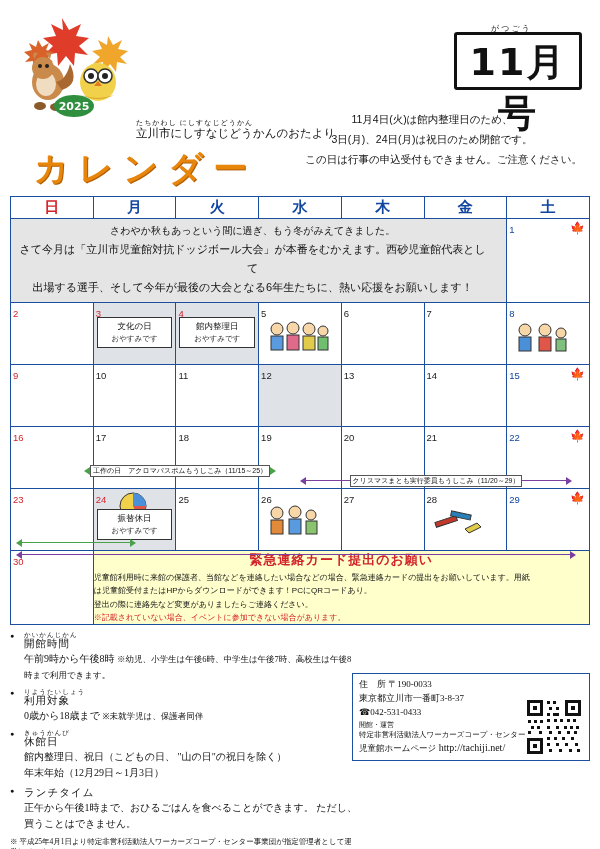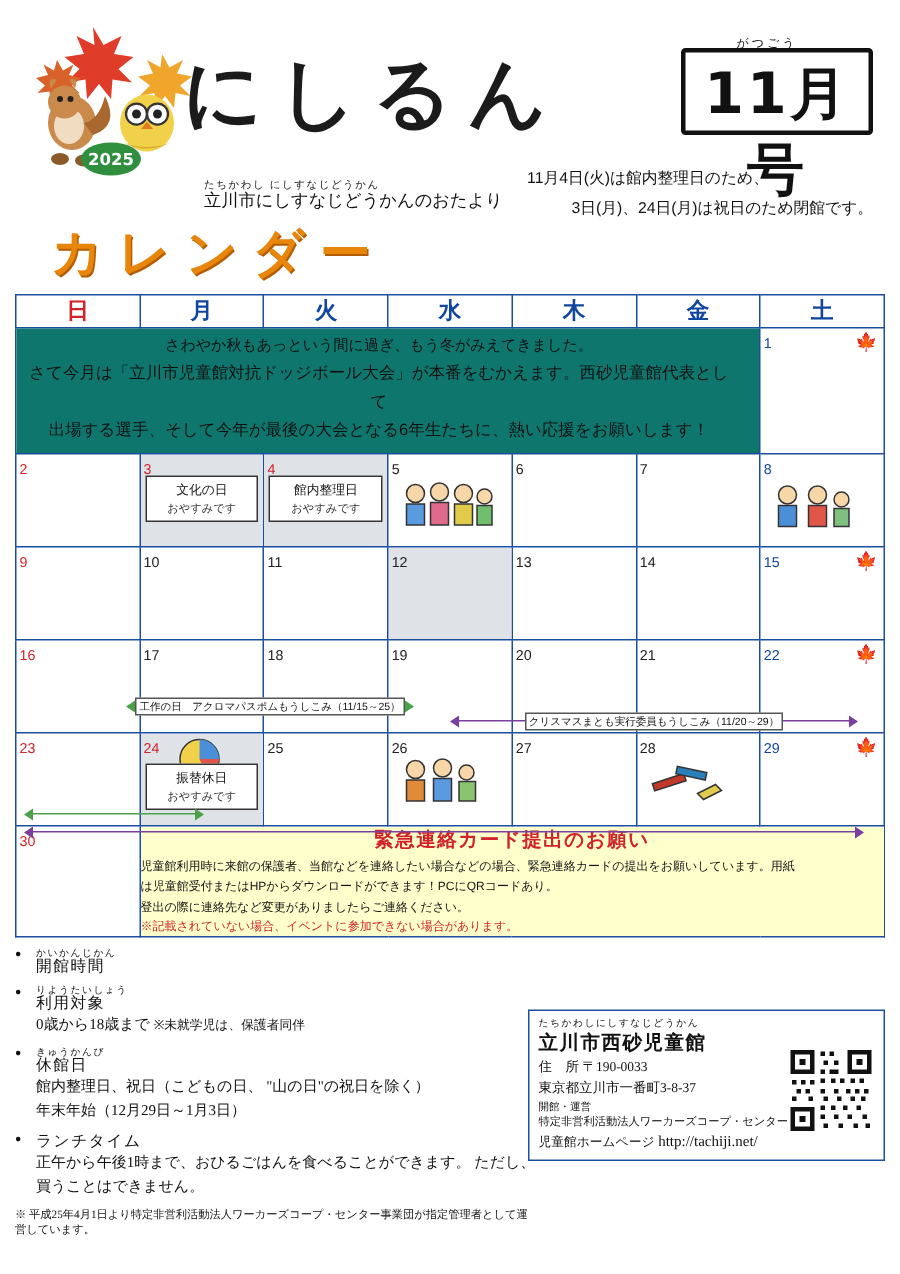--- a/index.html
+++ b/index.html
@@ -68,21 +68,21 @@
     position:relative;
     padding:0;
   }
   .dnum { font-size:9.5px; padding:1px 2px; display:inline-block; color:#222; }
   .dnum.sun { color:#d2232a; }
   .dnum.sat { color:#1146a0; }
   .dnum.hol { color:#d2232a; }
   td.gray { background:#dfe3e8; }
 
   .banner {
-    background:#0f766e;
+    background:#e5e5e5;
     padding:3px 18px 5px 6px;
     font-size:10.5px;
     line-height:1.75;
     text-align:center;
   }
   .banner .l1 { font-size:10px; }
   .banner .l2, .banner .l3 { font-size:11px; }
 
   .tag {
     position:absolute; left:3px; top:14px; right:3px;
@@ -182,36 +182,36 @@
           <path d="M66 85 q16 8 32 0 q-16 6 -32 0z" fill="#d9a82e"></path>
         </g>
 
         <g>
           <ellipse cx="58" cy="96" rx="20" ry="11" fill="#2f8f3e"></ellipse>
           <text x="58" y="100" font-size="11" fill="#fff" text-anchor="middle" font-family="DejaVu Sans, sans-serif" font-weight="bold">2025</text>
         </g>
       </svg>
     </div>
 
-    <div class="title-main">にしるん</div>
     <div class="title-sub">カレンダー</div>
 
     <div class="month-box">
       <span class="ruby">がつごう</span>
       <div class="txt">11月号</div>
     </div>
 
     <div class="org-line">
       <span class="rb">たちかわし            にしすなじどうかん</span>
       <span>立川市にしすなじどうかんのおたより</span>
     </div>
 
     <div class="notice">
       <div>11月4日(火)は館内整理日のため、</div>
       <div>3日(月)、24日(月)は祝日のため閉館です。</div>
+      <div>この日は行事の申込受付もできません。ご注意ください。</div>
     </div>
   </div>
 
   <table class="cal">
     <thead>
       <tr>
         <th class="sun">日</th>
         <th>月</th>
         <th>火</th>
         <th>水</th>
@@ -438,20 +438,24 @@
   </div>
 
   <div class="bottom">
     <div class="info-list">
 
       <div class="info-item">
         <div class="info-head">
           <span class="rb">かいかんじかん</span>
           <span>開館時間</span>
         </div>
+        <div class="info-text">
+          <span>午前9時から午後8時</span>
+          <span class="kome">※幼児、小学生は午後6時、中学生は午後7時、高校生は午後8時まで利用できます。</span>
+        </div>
       </div>
 
       <div class="info-item">
         <div class="info-head">
           <span class="rb">りようたいしょう</span>
           <span>利用対象</span>
         </div>
         <div class="info-text">
           <span>0歳から18歳まで</span>
           <span class="kome">※未就学児は、保護者同伴</span>
@@ -476,29 +480,26 @@
         <div class="info-text">
           <span>正午から午後1時まで、おひるごはんを食べることができます。</span>
           <span>ただし、買うことはできません。</span>
         </div>
       </div>
 
       <div class="foot">※ 平成25年4月1日より特定非営利活動法人ワーカーズコープ・センター事業団が指定管理者として運営しています。</div>
     </div>
 
     <div class="addr-box">
-      <div class="addr-name">
-        <span class="rb">たちかわしにしすなじどうかん</span>
-        <span>立川市西砂児童館</span>
-      </div>
       <div>
         <span>住　所</span>
         <span>〒190-0033</span>
       </div>
       <div>東京都立川市一番町3-8-37</div>
+      <div>☎042-531-0433</div>
       <div style="font-size:7px;">開館・運営</div>
       <div style="font-size:7.5px;margin-top:-2px;">特定非営利活動法人ワーカーズコープ・センター事業団</div>
       <div class="hp">
         <span style="font-size:8.5px;">児童館ホームページ</span>
         <a href="#">http://tachiji.net/</a>
       </div>
       <div class="qr">
         <svg width="58" height="58" viewBox="0 0 58 58">
           <rect width="58" height="58" fill="#fff"></rect>
           <g fill="#111">

